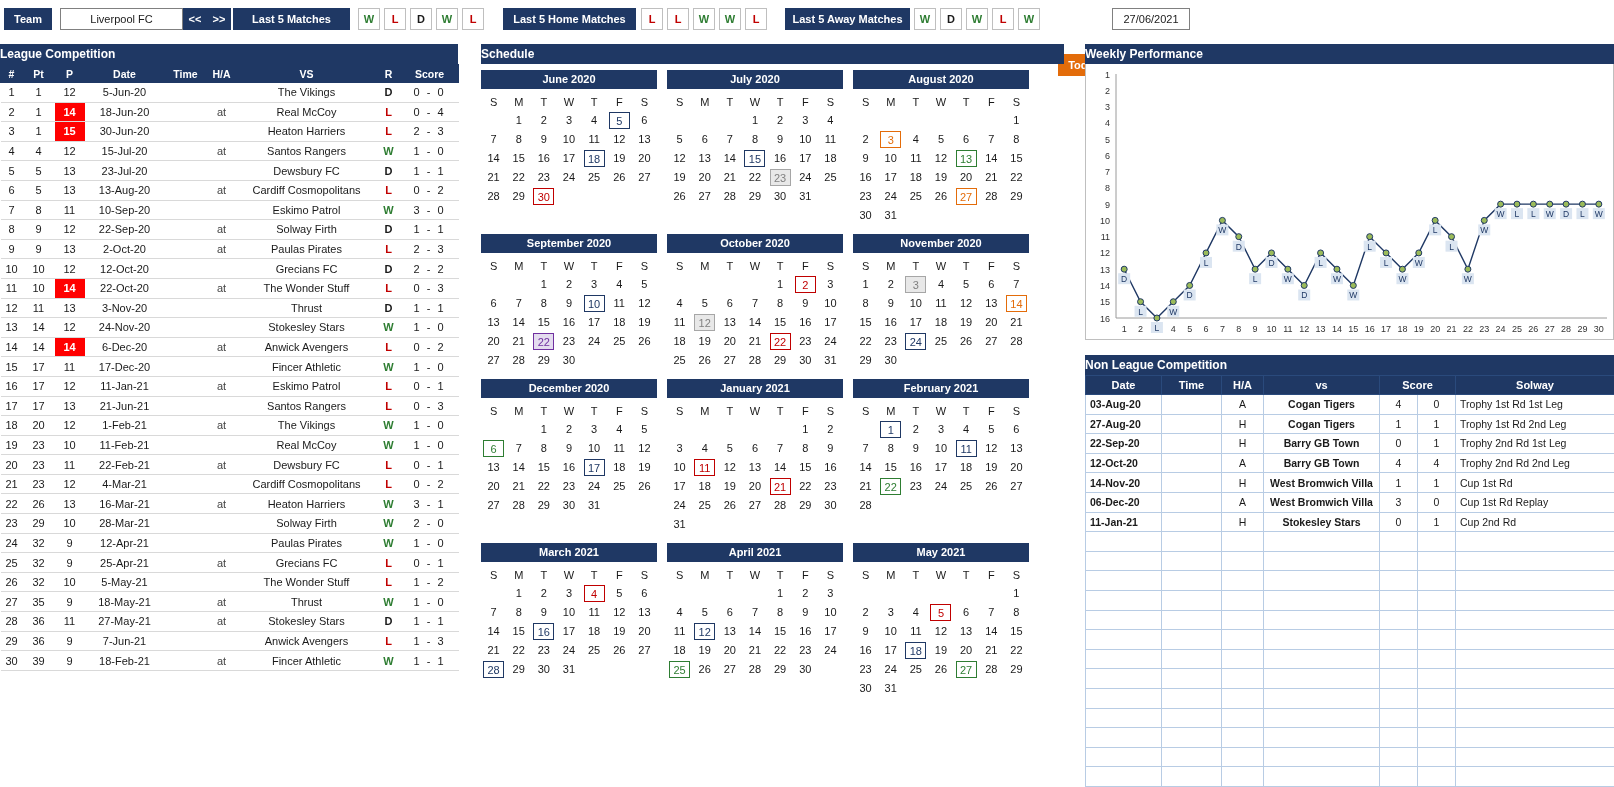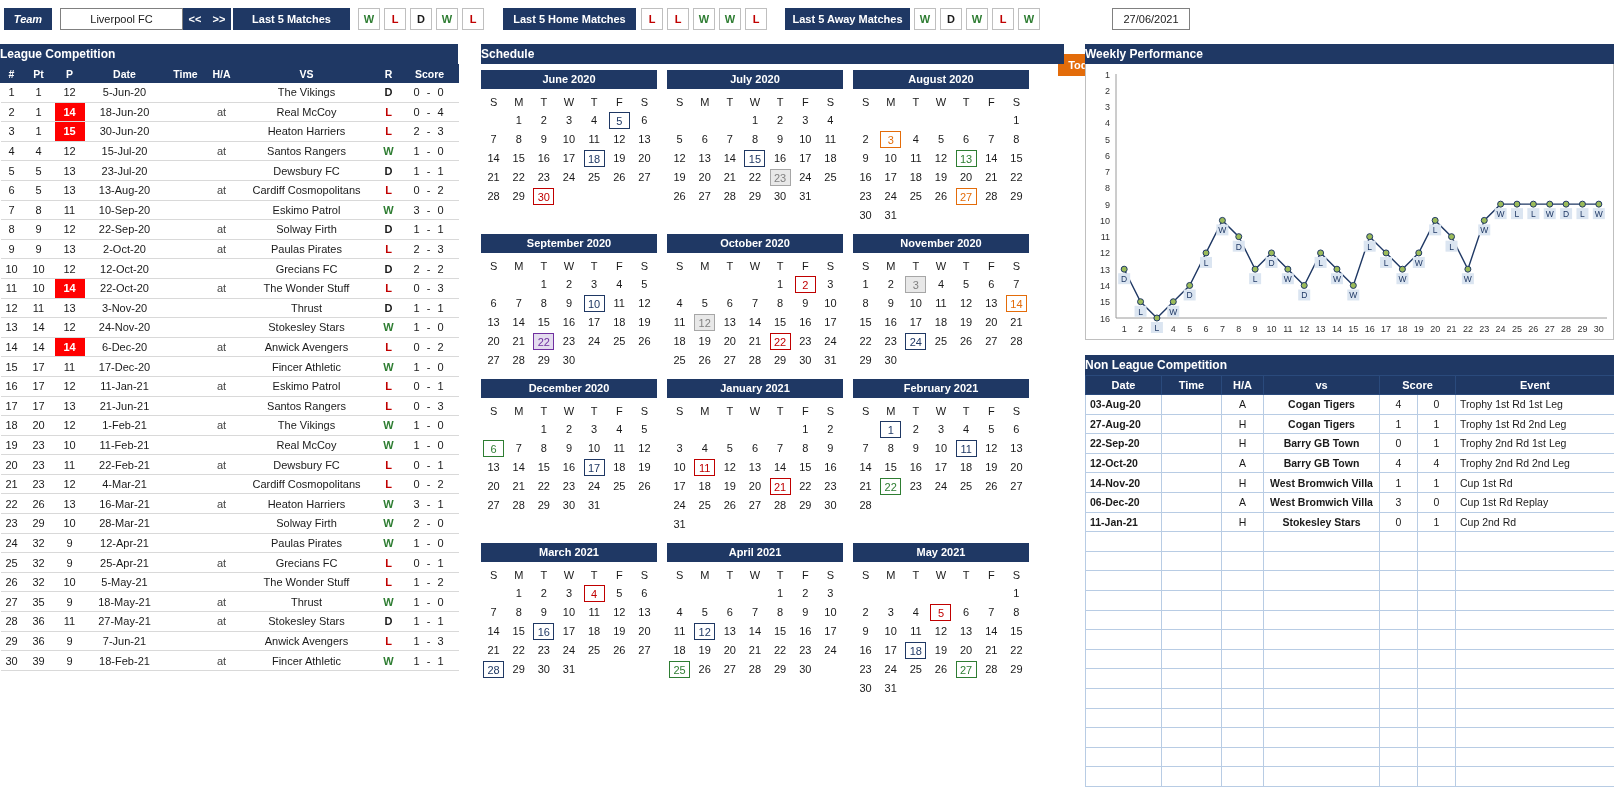--- a/index.html
+++ b/index.html
@@ -108,21 +108,21 @@
   table.nl td.dt { text-align: left; font-weight: bold; }
   table.nl td.tm { font-weight: bold; }
   table.nl td.vs { font-weight: bold; }
 </style>
 </head>
 <body>
 
 <div class="page">
 
   <div class="topbar">
-    <div class="lbl-dark" style="position:absolute;left:4px;top:0;width:48px;font-style:italic;">Team</div>
+    <div class="lbl-dark" style="position:absolute;left:4px;top:0;width:48px;">Team</div>
     <div class="box-white" style="position:absolute;left:60px;top:0;width:123px;">Liverpool FC</div>
     <div class="navbtn" style="position:absolute;left:183px;top:0;">&lt;&lt;</div>
     <div class="navbtn" style="position:absolute;left:207px;top:0;">&gt;&gt;</div>
     <div class="lbl-dark" style="position:absolute;left:233px;top:0;width:117px;">Last 5 Matches</div>
     <div id="last5" style="position:absolute;left:358px;top:0;display:flex;gap:4px;">
         <div class="res-cell res-W">W</div>
         <div class="res-cell res-L">L</div>
         <div class="res-cell res-D">D</div>
         <div class="res-cell res-W">W</div>
         <div class="res-cell res-L">L</div>
@@ -1498,21 +1498,21 @@
           <col style="width:38px">
         <col style="width:159px">
       </colgroup>
       <thead>
         <tr>
           <th>Date</th>
           <th>Time</th>
           <th>H/A</th>
           <th>vs</th>
           <th colspan="2">Score</th>
-          <th>Event</th>
+          <th>Solway</th>
         </tr>
       </thead>
       <tbody id="nl-body">
           <tr>
             <td class="dt">03-Aug-20</td>
             <td class="tm"></td>
             <td>A</td>
             <td class="vs">Cogan Tigers</td>
             <td>4</td>
             <td>0</td>

